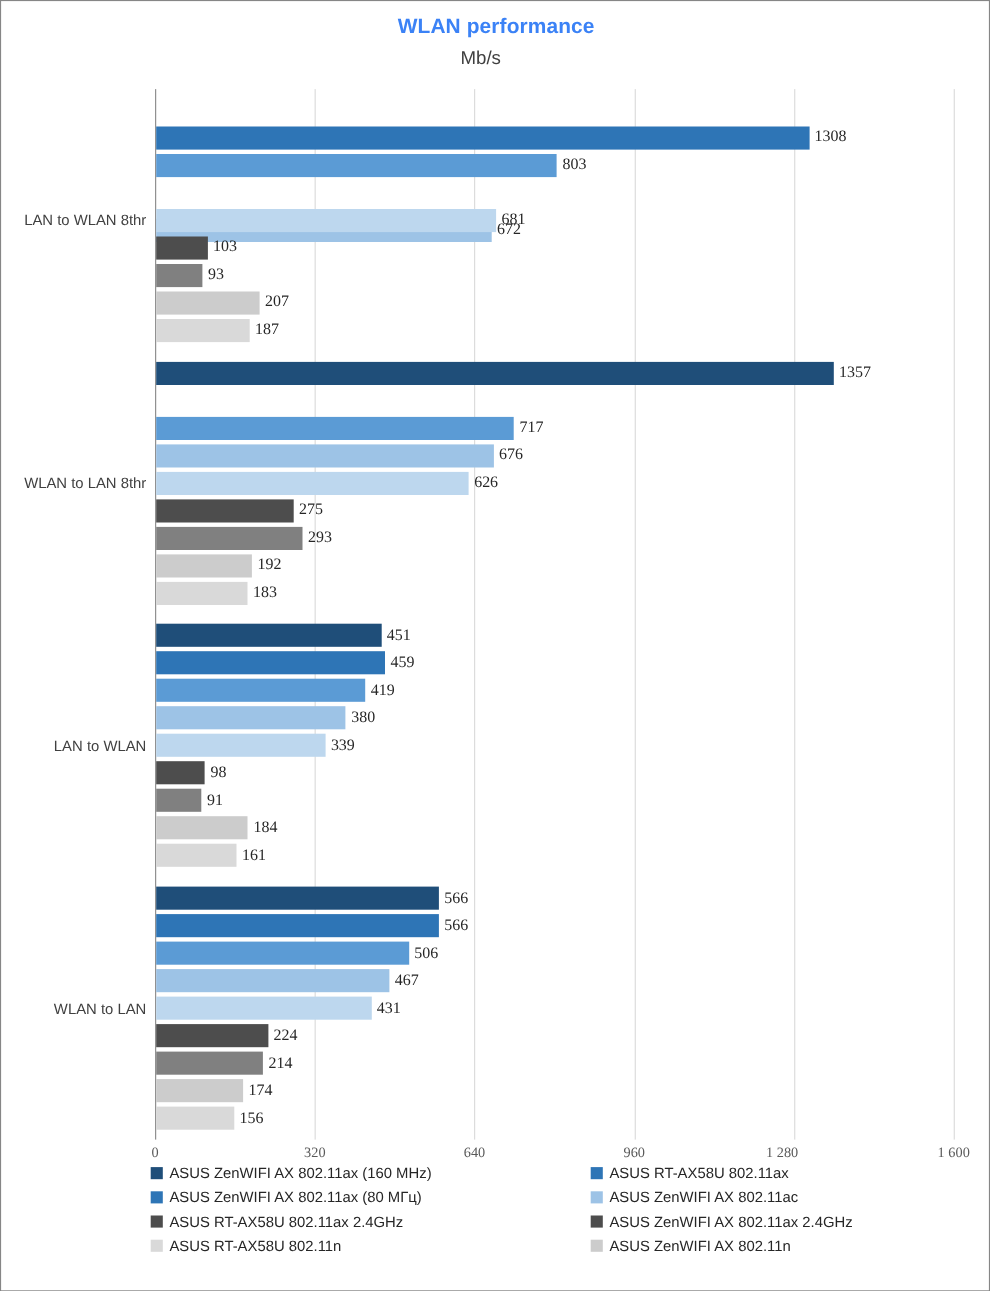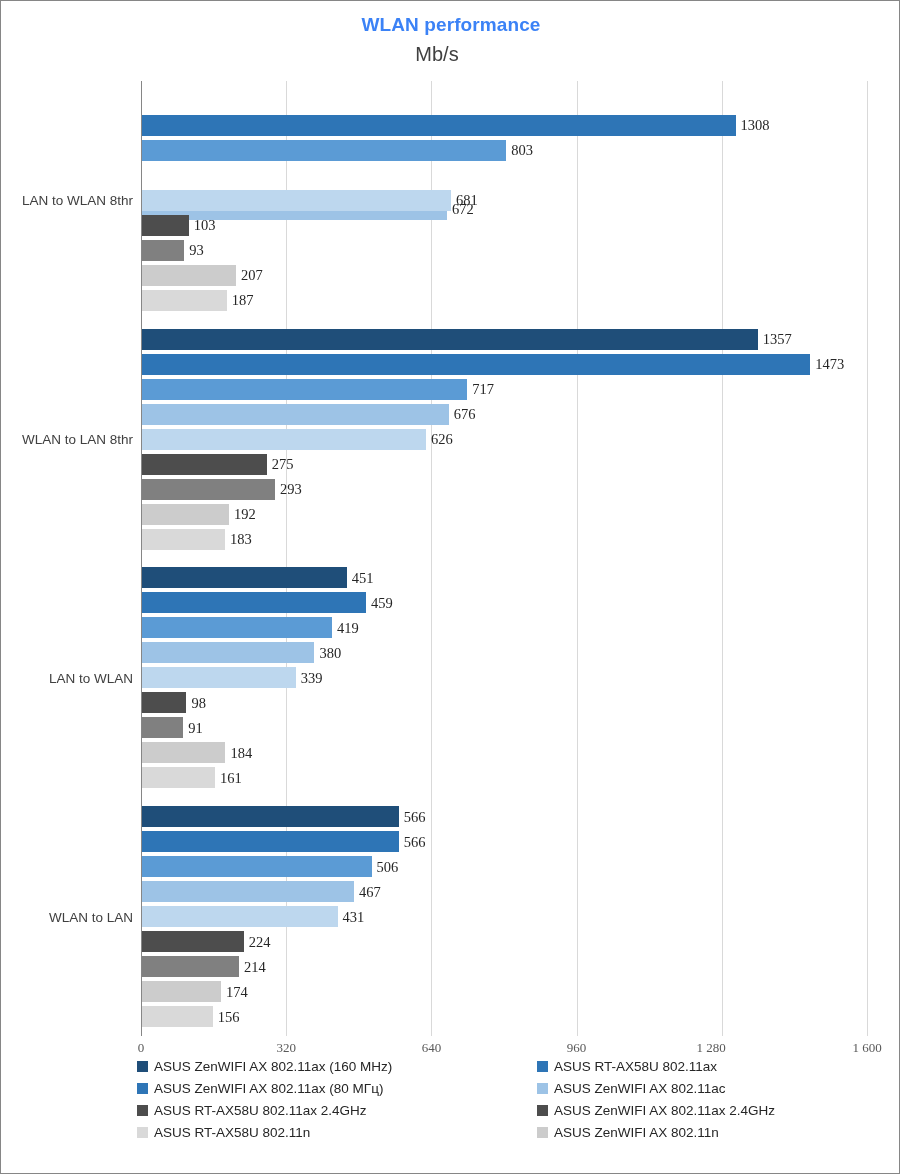--- a/index.html
+++ b/index.html
@@ -19,21 +19,21 @@
   
   .chart-title {
     position: absolute; top: 13px; left: 0; width: 900px;
     text-align: center;
     font-size: 19px; font-weight: bold; color: #3b82f6;
     letter-spacing: 0.1px;
   }
   .chart-subtitle {
     position: absolute; top: 42px; left: 0; width: 872px;
     text-align: center;
-    font-size: 20px; color: #404040;
+    font-size: 17px; color: #404040;
   }
 
   
   .plot-wrap {
     position: absolute;
     left: 140px; top: 80px;
     width: 726px; height: 955px;
   }
   .gridline {
     position: absolute; top: 0; bottom: 0;
@@ -160,24 +160,20 @@
         <span class="bar-label">207</span>
       </div>
       <div class="bar-row" style="top: 208.875px; width: 84.8512px;">
         <div class="bar" style="width: 100%; background: rgb(217, 217, 217);"></div>
         <span class="bar-label">187</span>
       </div>
       <div class="bar-row" style="top: 247.625px; width: 615.739px;">
         <div class="bar" style="width: 100%; background: rgb(31, 78, 121);"></div>
         <span class="bar-label">1357</span>
       </div>
-      <div class="bar-row" style="top: 272.625px; width: 668.374px;">
-        <div class="bar" style="width: 100%; background: rgb(46, 117, 182);"></div>
-        <span class="bar-label">1473</span>
-      </div>
       <div class="bar-row" style="top: 297.625px; width: 325.339px;">
         <div class="bar" style="width: 100%; background: rgb(91, 155, 213);"></div>
         <span class="bar-label">717</span>
       </div>
       <div class="bar-row" style="top: 322.625px; width: 306.735px;">
         <div class="bar" style="width: 100%; background: rgb(157, 195, 230);"></div>
         <span class="bar-label">676</span>
       </div>
       <div class="bar-row" style="top: 347.625px; width: 284.048px;">
         <div class="bar" style="width: 100%; background: rgb(189, 215, 238);"></div>
@@ -196,21 +192,21 @@
         <span class="bar-label">192</span>
       </div>
       <div class="bar-row" style="top: 447.625px; width: 83.0362px;">
         <div class="bar" style="width: 100%; background: rgb(217, 217, 217);"></div>
         <span class="bar-label">183</span>
       </div>
       <div class="bar-row" style="top: 486.375px; width: 204.641px;">
         <div class="bar" style="width: 100%; background: rgb(31, 78, 121);"></div>
         <span class="bar-label">451</span>
       </div>
-      <div class="bar-row" style="top: 511.375px; width: 224px;">
+      <div class="bar-row" style="top: 511.375px; width: 208px;">
         <div class="bar" style="width: 100%; background: rgb(46, 117, 182);"></div>
         <span class="bar-label">459</span>
       </div>
       <div class="bar-row" style="top: 536.375px; width: 190.121px;">
         <div class="bar" style="width: 100%; background: rgb(91, 155, 213);"></div>
         <span class="bar-label">419</span>
       </div>
       <div class="bar-row" style="top: 561.375px; width: 172.425px;">
         <div class="bar" style="width: 100%; background: rgb(157, 195, 230);"></div>
         <span class="bar-label">380</span>

